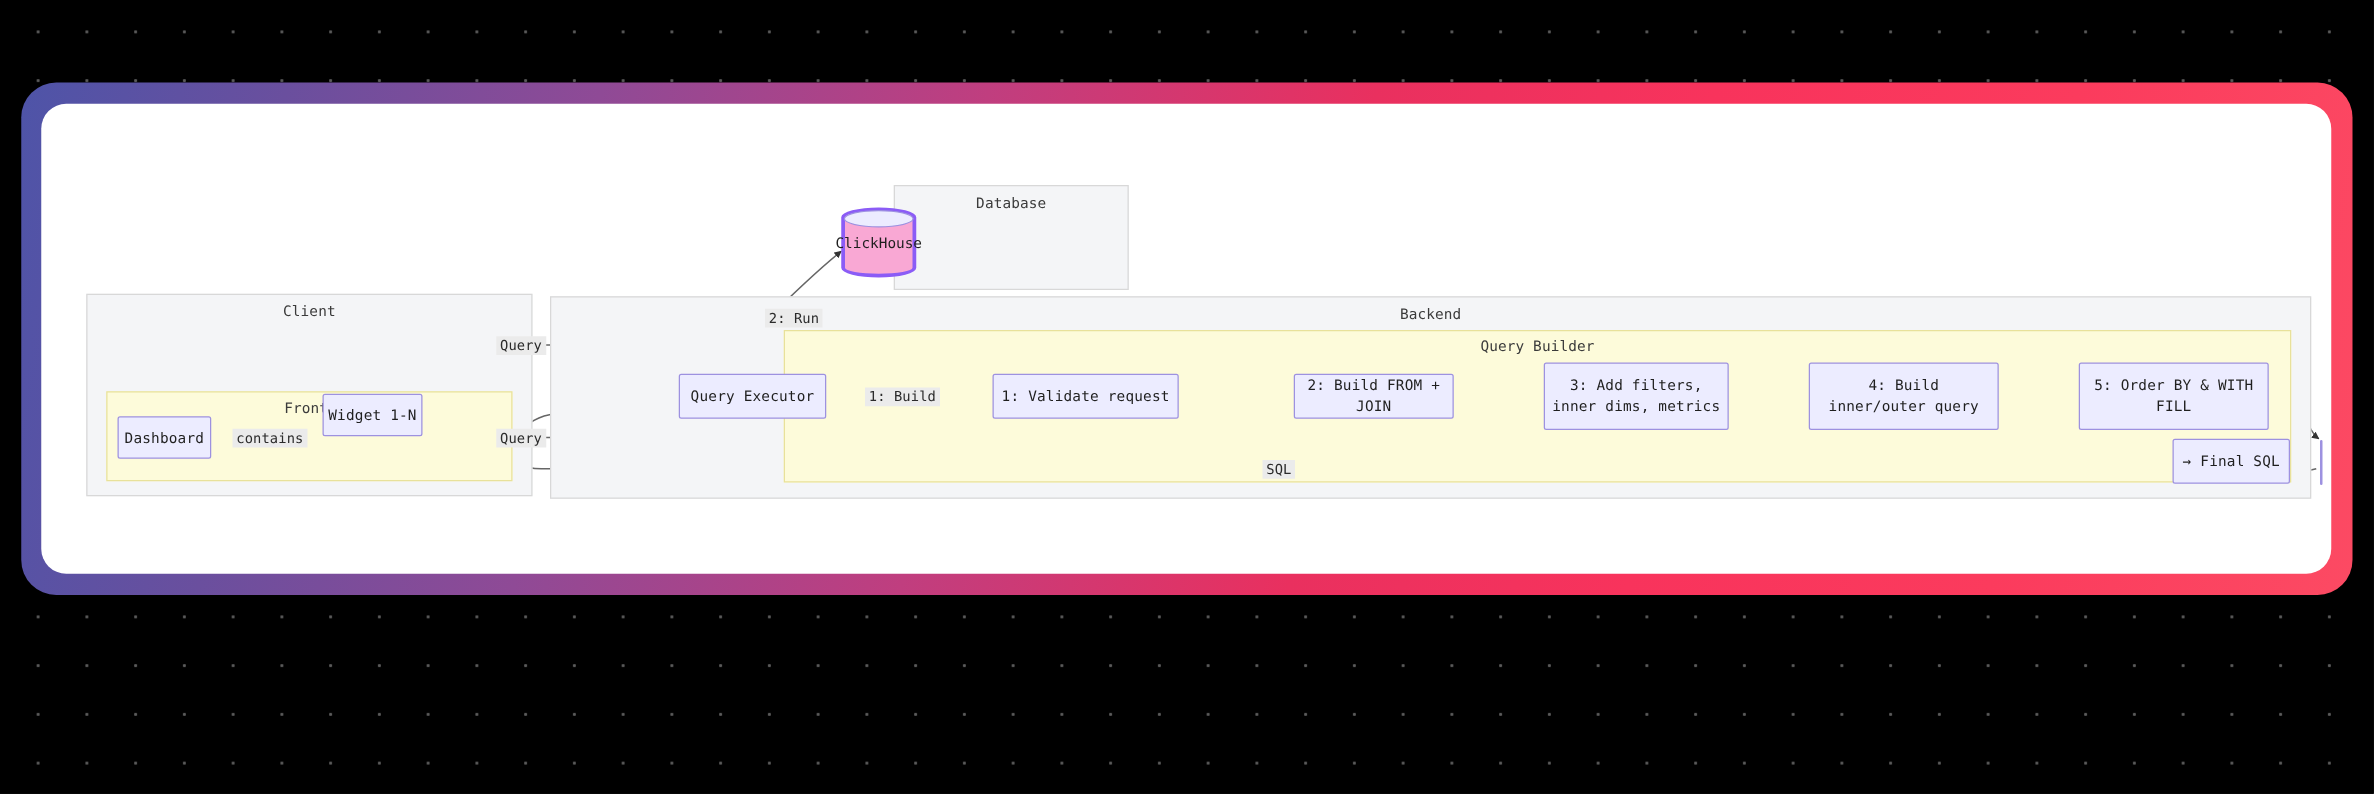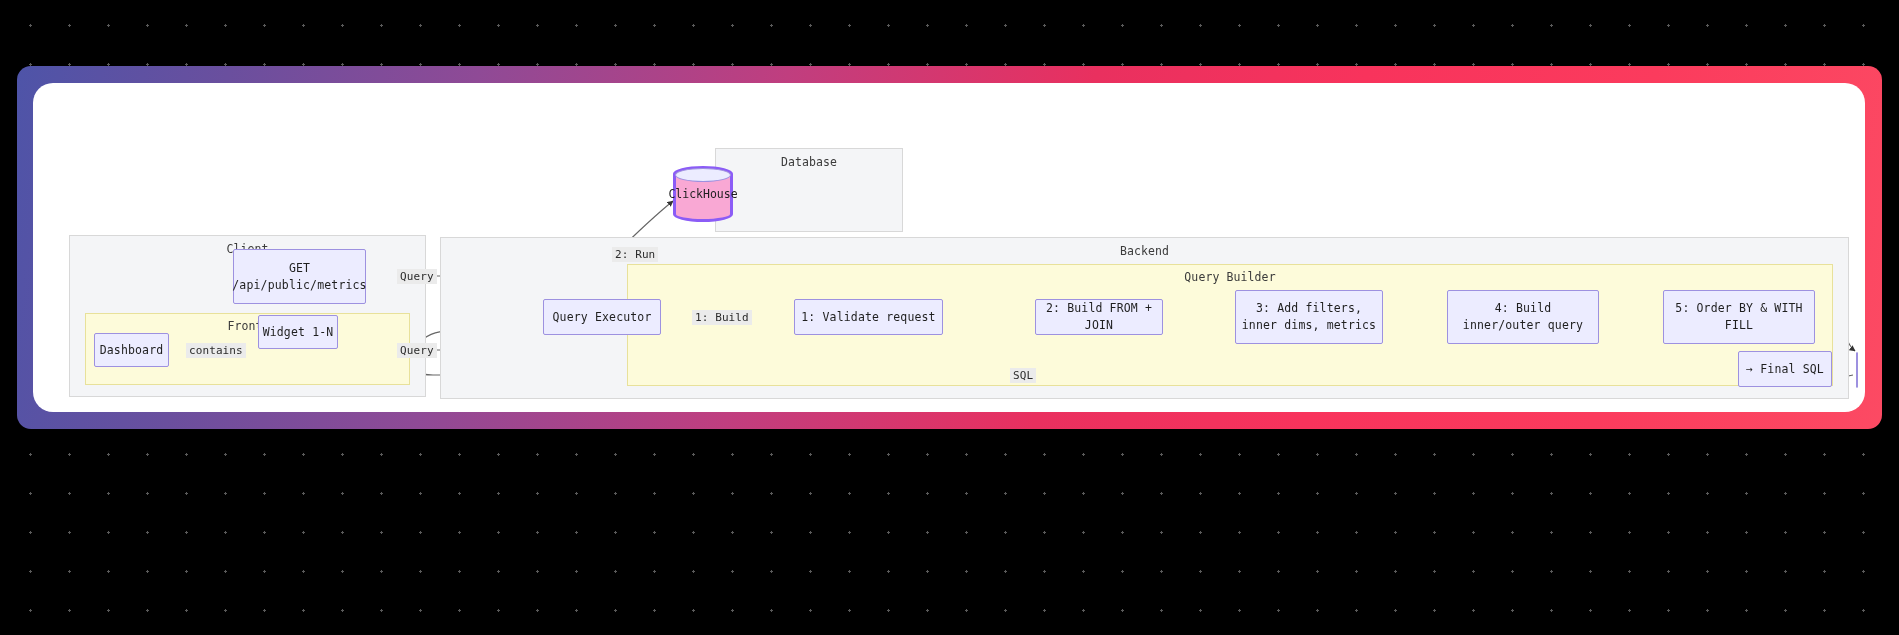--- a/index.html
+++ b/index.html
@@ -25,22 +25,22 @@
     background-size: 39px 39px;
     background-position: 11px 6px;
   }
 
   
   #gradient-frame {
     position: absolute;
     left: 17px;
     top: 66px;
     width: 1865px;
-    height: 363px;
-    border-radius: 14px;
+    height: 410px;
+    border-radius: 28px;
     background: linear-gradient(100deg,
         #4e54a8 0%,
         #6a4f9e 11%,
         #8f4a96 24%,
         #c03e7f 40%,
         #e9305f 56%,
         #f8335c 70%,
         #fb3b5d 85%,
         #fc4a63 100%);
     box-sizing: border-box;
@@ -202,24 +202,20 @@
     </div>
 
     <div class="cluster yellow" style="left:594px; top:181px; width:1206px; height:122px;">
       <div class="cluster-label" style="top:5px;">Query Builder</div>
     </div>
 
     <div class="cylinder" style="left:640px; top:83px; width:60px; height:56px;">
       <span>ClickHouse</span>
     </div>
 
-    <div class="node" style="left:200px; top:166px; width:133px; height:55px;">
-      <span>GET</span>
-      <span>/api/public/metrics</span>
-    </div>
 
     <div class="node" style="left:61px; top:250px; width:75px; height:34px;">
       <span>Dashboard</span>
     </div>
 
     <div class="node" style="left:225px; top:232px; width:80px; height:34px;">
       <span>Widget 1-N</span>
     </div>
 
     <div class="node" style="left:510px; top:216px; width:118px; height:36px;">

